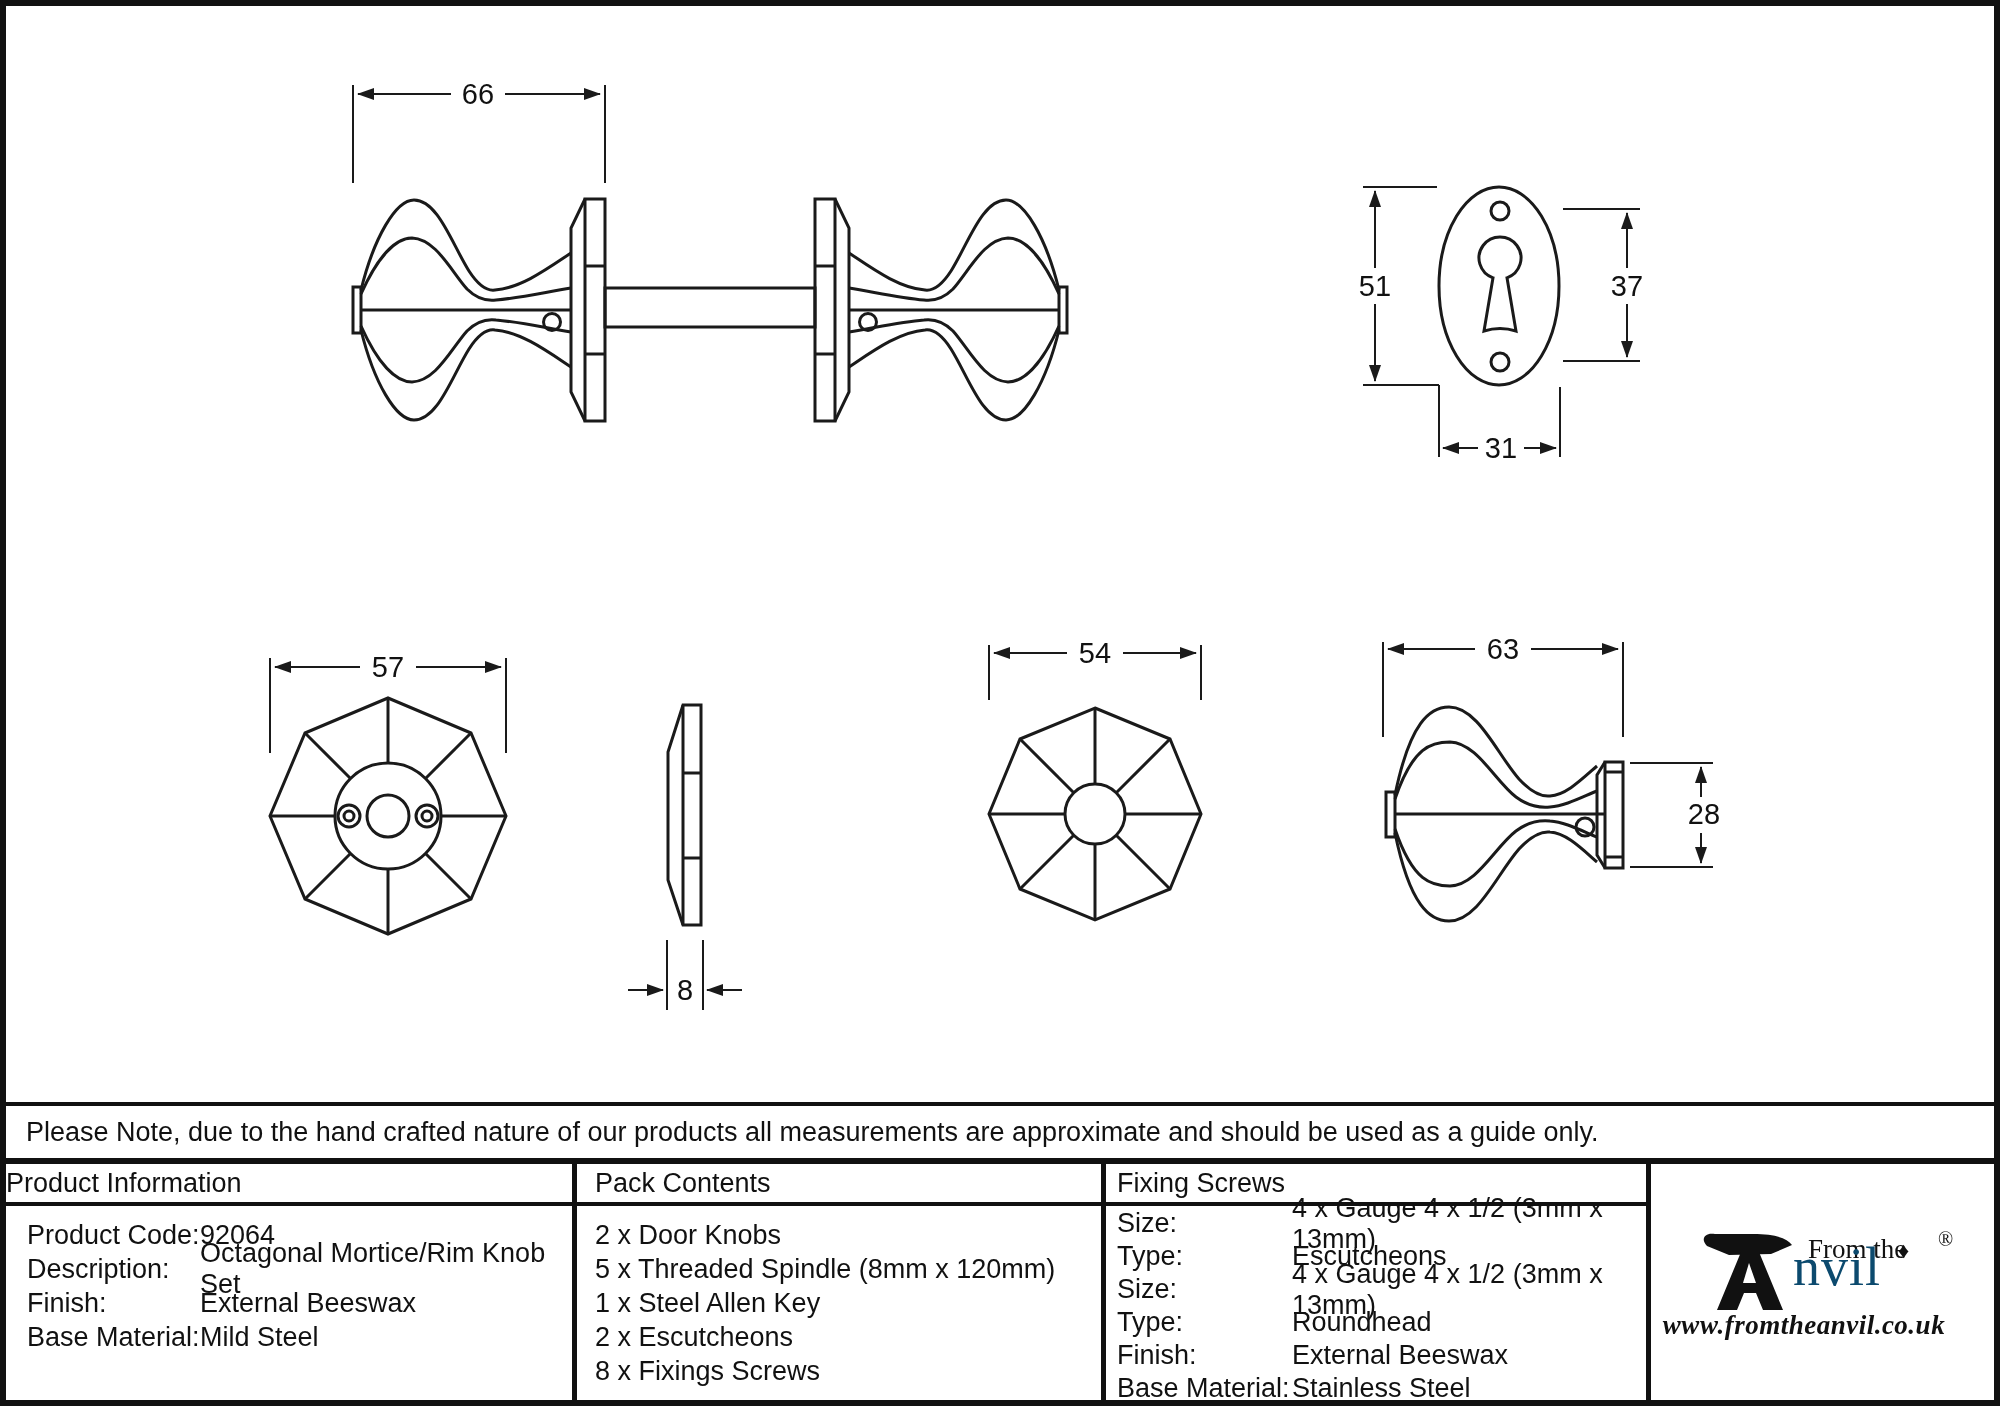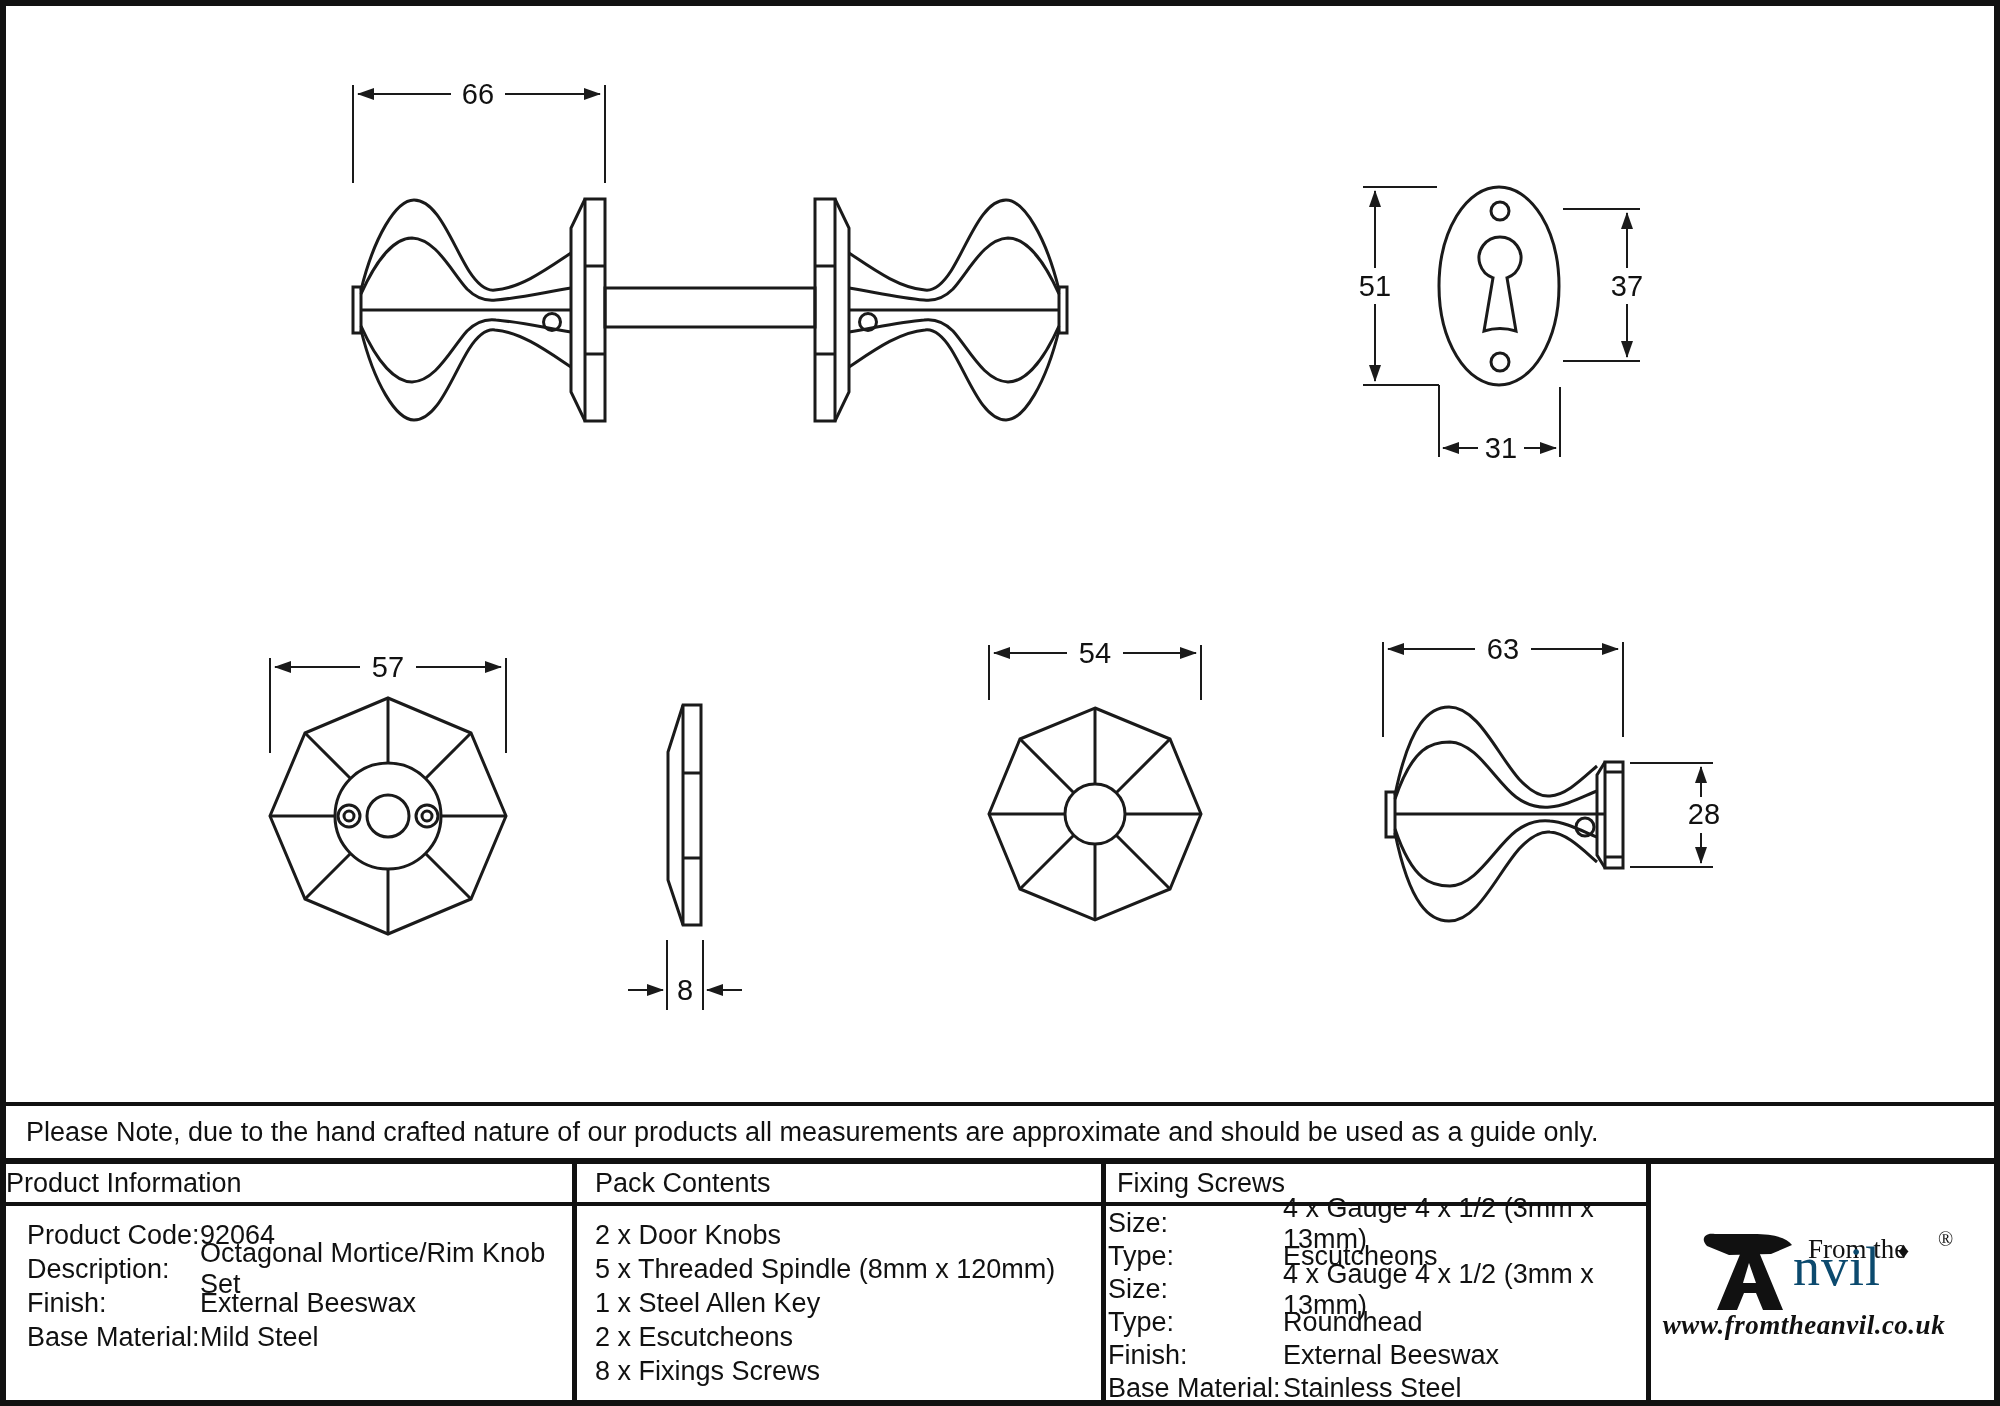--- a/index.html
+++ b/index.html
@@ -20,21 +20,21 @@
   .col3{left:1106px;width:545px;border-right:5px solid #111;}
   .collogo{left:1651px;width:343px;}
   .col-header{height:42px;border-bottom:4px solid #111;box-sizing:border-box;
               display:flex;align-items:center;font-size:27px;}
   .col1 .col-header{}
   .col2 .col-header{padding-left:18px;}
   .col3 .col-header{padding-left:11px;}
   .col-body{font-size:27px;}
   .col1 .col-body{padding:12px 0 0 21px;}
   .col2 .col-body{padding:12px 0 0 18px;}
-  .col3 .col-body{padding:1px 0 0 2px;}
+  .col3 .col-body{padding:1px 0 0 11px;}
   .kv{display:flex;align-items:center;height:34px;}
   .col3 .kv{height:33px;}
   .kv .k{width:173px;flex:none;}
   .col3 .kv .k{width:175px;}
   .li{display:flex;align-items:center;height:34px;}
 
   
   .collogo{position:absolute;}
   .logo-wrap{position:absolute;left:0;top:0;width:343px;height:236px;padding-left:21px;}
   .from-the{position:absolute;left:157px;top:70px;font-family:"Liberation Serif",serif;

